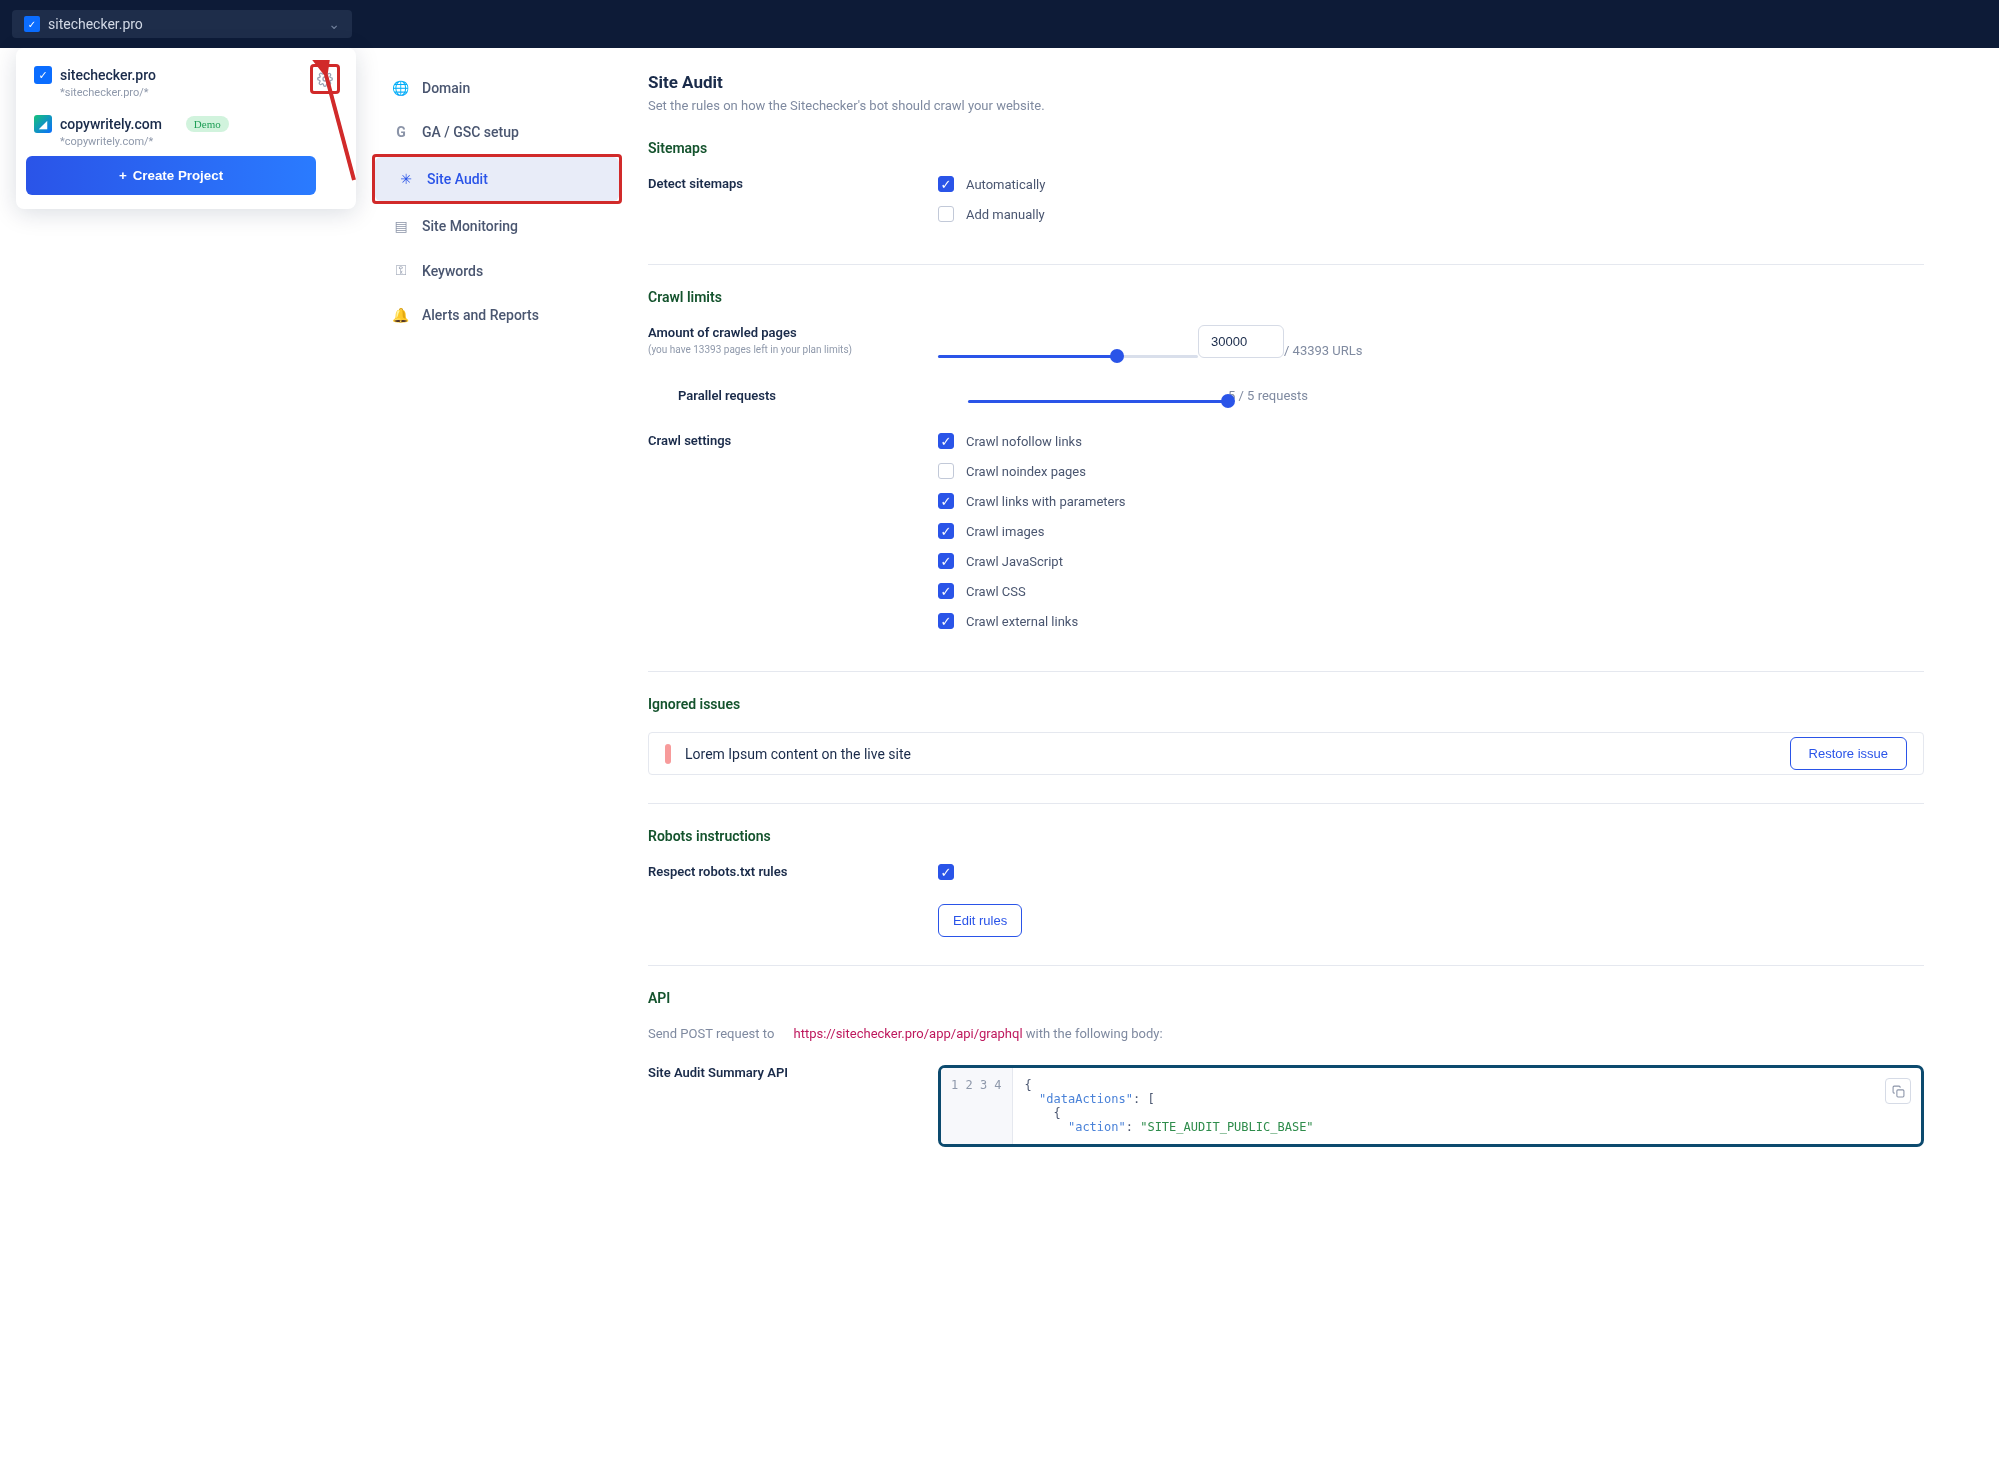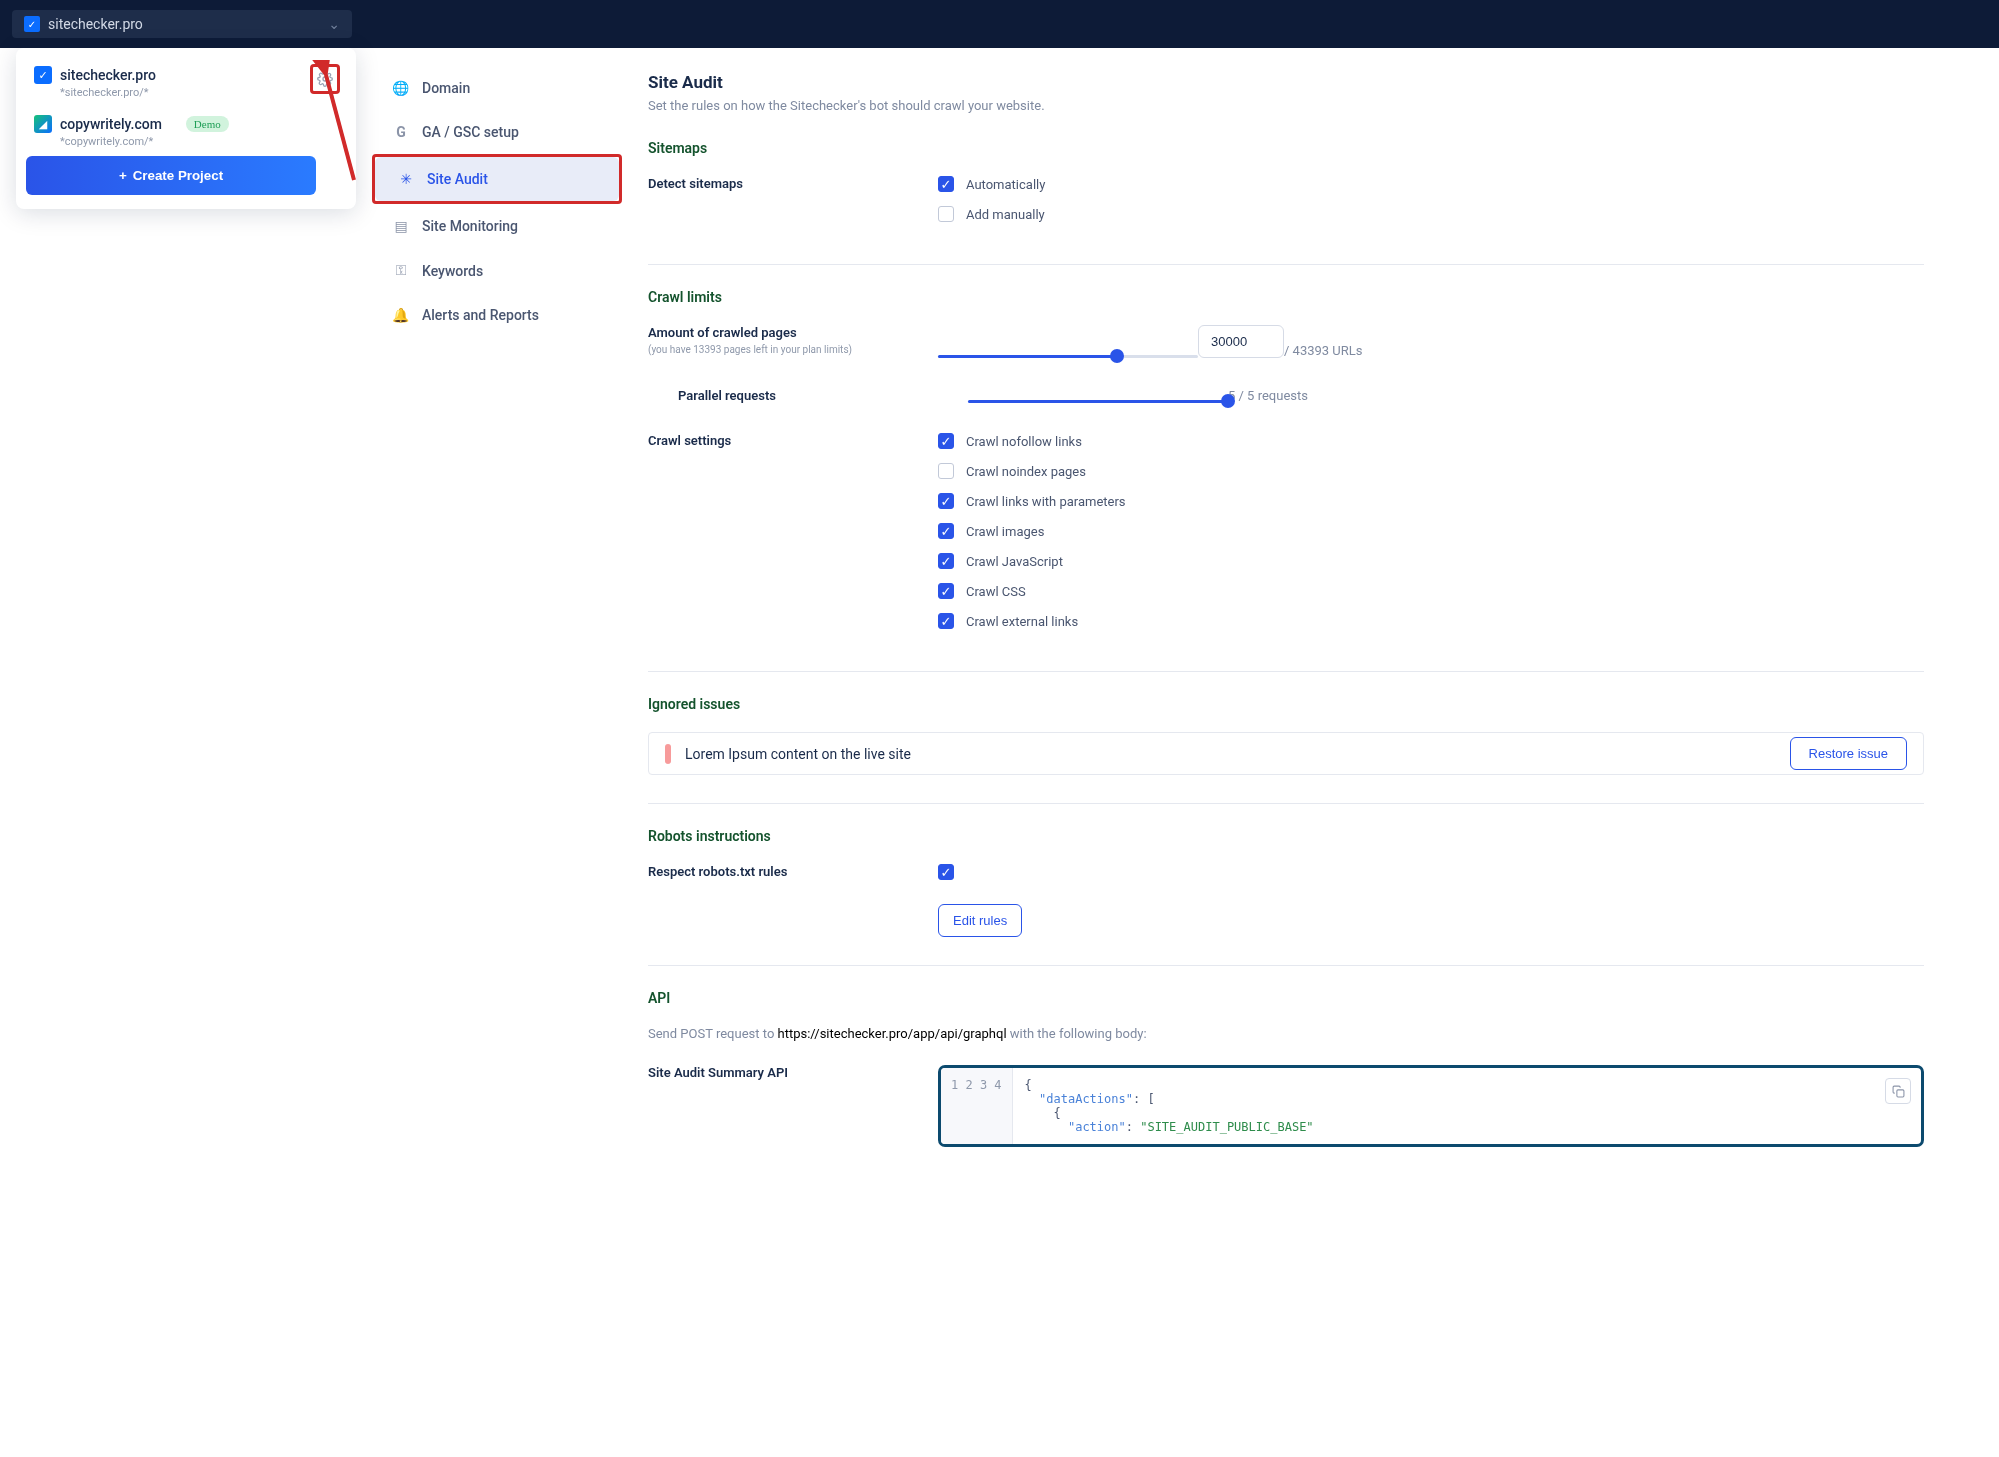--- a/index.html
+++ b/index.html
@@ -40,21 +40,21 @@
     .slider-wrap { display: flex; align-items: flex-end; }
     .slider-track { width: 260px; height: 3px; background: #d9dfeb; position: relative; border-radius: 2px; }
     .slider-fill { position: absolute; height: 3px; background: #2a54e8; border-radius: 2px; left: 0; }
     .slider-thumb { position: absolute; width: 14px; height: 14px; background: #2a54e8; border-radius: 50%; top: -6px; transform: translateX(-50%); }
     .num-input { border: 1px solid #d6dbe6; border-radius: 6px; padding: 8px 12px; width: 86px; text-align: left; font-size: 13px; color: #1a2b4a; }
     .slider-suffix { color: #7f8aa0; font-size: 13px; }
     .issue-row { display: flex; align-items: center; border: 1px solid #e5e8ef; border-radius: 4px; padding: 4px 16px; }
     .issue-pill { width: 6px; height: 20px; background: #f79b9b; border-radius: 3px; margin-right: 14px; }
     .restore-btn { margin-left: auto; border: 1px solid #2a54e8; color: #2a54e8; background: #fff; padding: 8px 18px; border-radius: 6px; font-size: 13px; cursor: pointer; font-weight: 500; }
     .outline-btn { border: 1px solid #2a54e8; color: #2a54e8; background: #fff; padding: 8px 14px; border-radius: 6px; font-size: 13px; cursor: pointer; margin-top: 10px; font-weight: 400; }
-    .api-link { color: #000000; }
+    .api-link { color: #be185d; margin-left: 16px; }
     .api-desc { color: #7f8aa0; font-size: 13px; margin-bottom: 24px; }
     .code-box { flex: 1; border: 3px solid #0c4a6e; border-radius: 7px; display: flex; font-family: Menlo, Consolas, monospace; font-size: 12px; position: relative; overflow: hidden; }
     .code-gutter { background: #f7f8fb; padding: 10px 10px; color: #8f99ab; border-right: 1px solid #e5e8ef; text-align: right; }
     .code-body { padding: 10px 12px; color: #4a5670; white-space: pre; }
     .code-copy { position: absolute; right: 10px; top: 10px; width: 26px; height: 26px; border: 1px solid #d6dbe6; border-radius: 4px; background: #fff; display: flex; align-items: center; justify-content: center; color: #8b94a8; cursor: pointer; }
     .kw { color: #4a82d8; }
     .str { color: #2e8c4b; }
     .arrow-svg { position: absolute; top: 60px; left: 244px; z-index: 6; pointer-events: none; }
   </style>
 </head>

